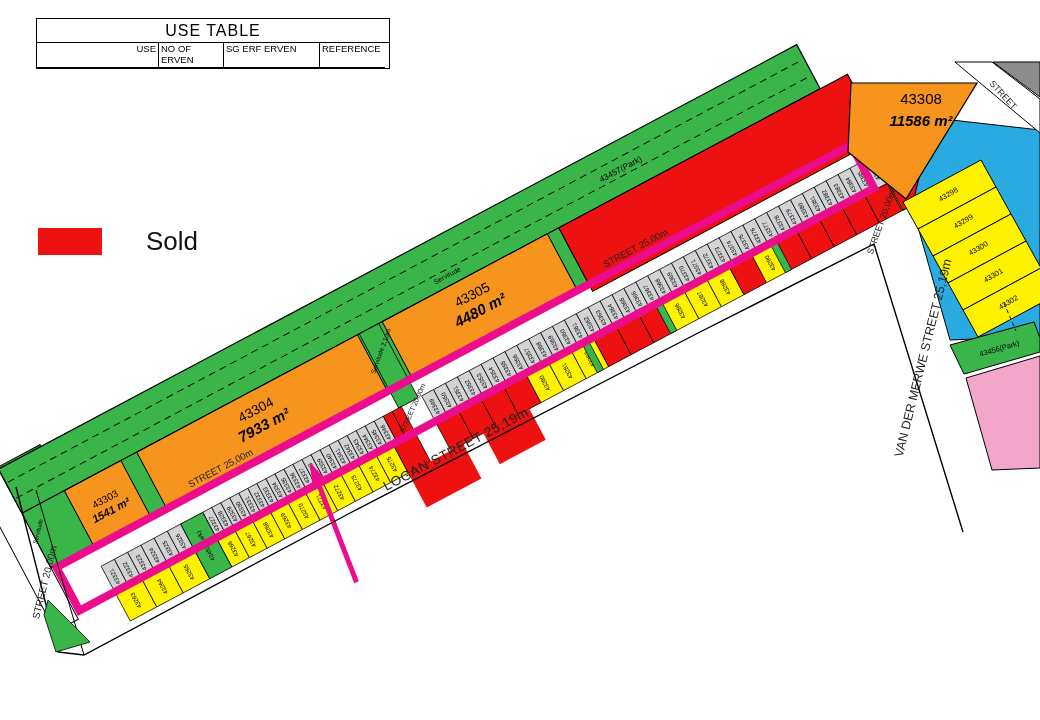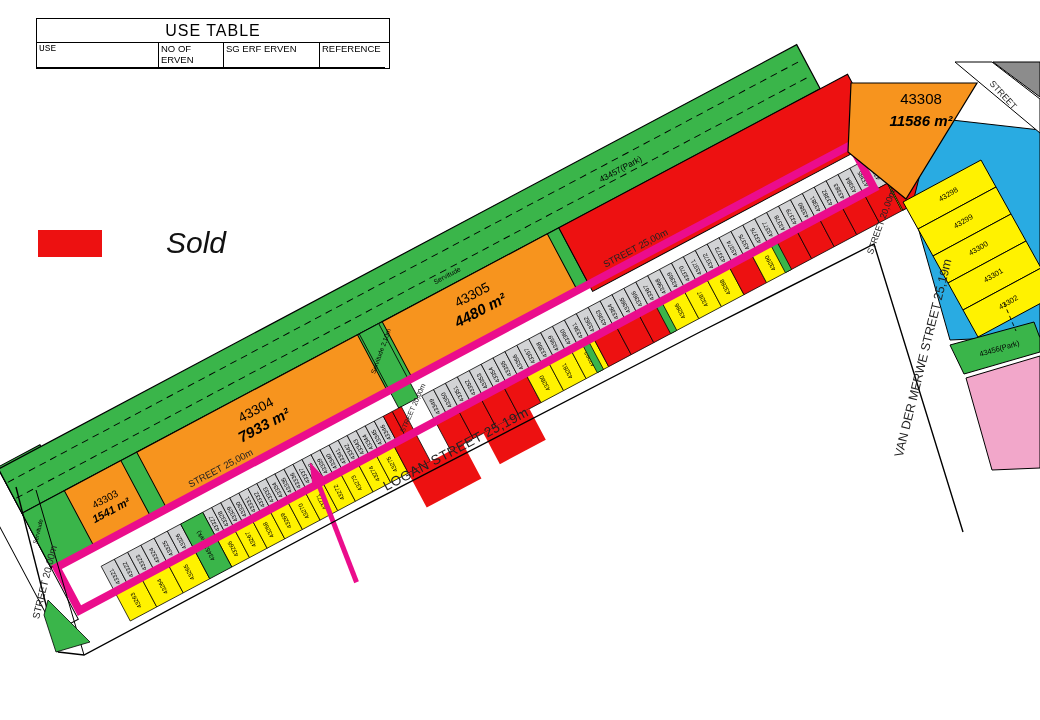--- a/index.html
+++ b/index.html
@@ -8,26 +8,26 @@
   
   #use-table{position:absolute;left:36px;top:18px;width:352px;border:1.5px solid #000;
     background:#fff;font-size:9.5px;color:#000;}
   #use-table .t-title{border-bottom:1px solid #000;text-align:center;font-size:16px;
     padding:3px 0 2px 0;letter-spacing:1px;}
   .t-row{display:grid;grid-template-columns:122px 65px 96px 65px;}
   .t-row > div{border-right:1px solid #000;border-bottom:1px solid #000;padding:1px 2px;
     line-height:1.15;}
   .t-row > div:last-child{border-right:none;}
   .t-row.header{font-size:9.5px;}
-  .c-use{text-align:left;font-family:Liberation Mono, monospace;}
+  .c-use{text-align:right;}
   .c-mid{text-align:left;}
   
   #legend{position:absolute;left:38px;top:226px;display:flex;align-items:center;}
   #legend .swatch{width:64px;height:27px;background:#ED1111;}
-  #legend .lbl{margin-left:64px;font-size:30px;color:#111;font-style:italic;}
+  #legend .lbl{margin-left:44px;font-size:26px;color:#111;}
   
   #map-svg{position:absolute;left:0;top:0;}
   text{font-family:"Liberation Sans", sans-serif;}
 </style>
 </head>
 <body>
 <div id="stage">
 
   <div id="use-table">
     <div class="t-title">USE TABLE</div>

